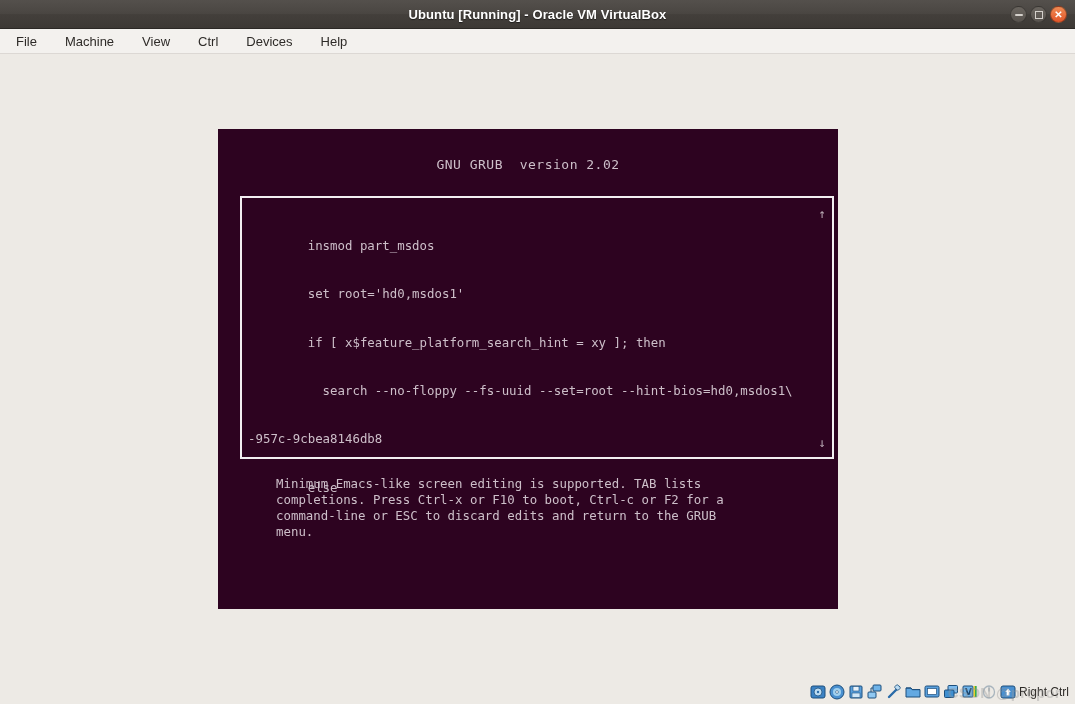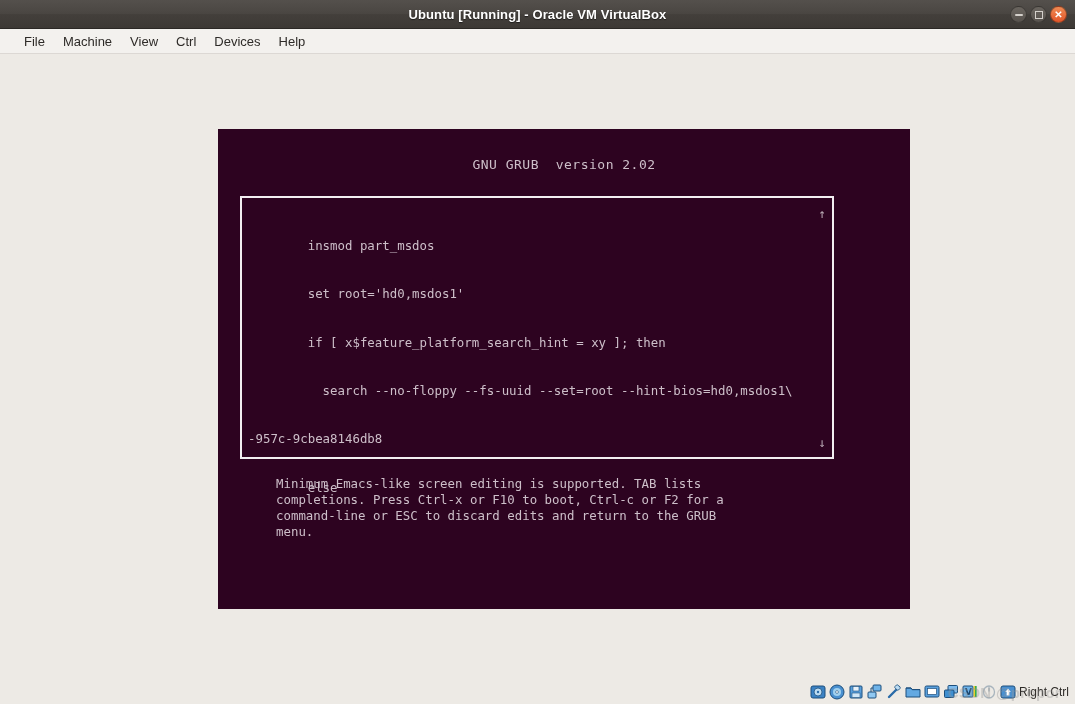--- a/index.html
+++ b/index.html
@@ -64,22 +64,22 @@
     display:block; width: 8px; height: 8px; border: 1.5px solid #d4d0cb;
   }
 
   
   .menubar {
     height: 25px;
     background: #f3f1ee;
     border-bottom: 1px solid #dcd8d4;
     display: flex;
     align-items: center;
-    padding-left: 16px;
-    gap: 2px;
+    padding-left: 8px;
+    gap: 12px;
   }
   .menu-item {
     font-size: 13px;
     color: #2e2b28;
     padding: 3px 8px;
     border-radius: 2px;
     cursor: default;
     white-space: nowrap;
   }
 
@@ -88,21 +88,21 @@
     position: relative;
     height: 650px;
     background: #edeae5;
   }
 
   
   .grub-screen {
     position: absolute;
     left: 218px;
     top: 75px;
-    width: 692px;
+    width: 620px;
     height: 480px;
     background: #2d0320;
     font-family: "DejaVu Sans Mono", "Liberation Mono", monospace;
     color: #cfc2cc;
     overflow: hidden;
   }
   .grub-title {
     text-align: center;
     font-size: 13px;
     letter-spacing: 0.5px;

